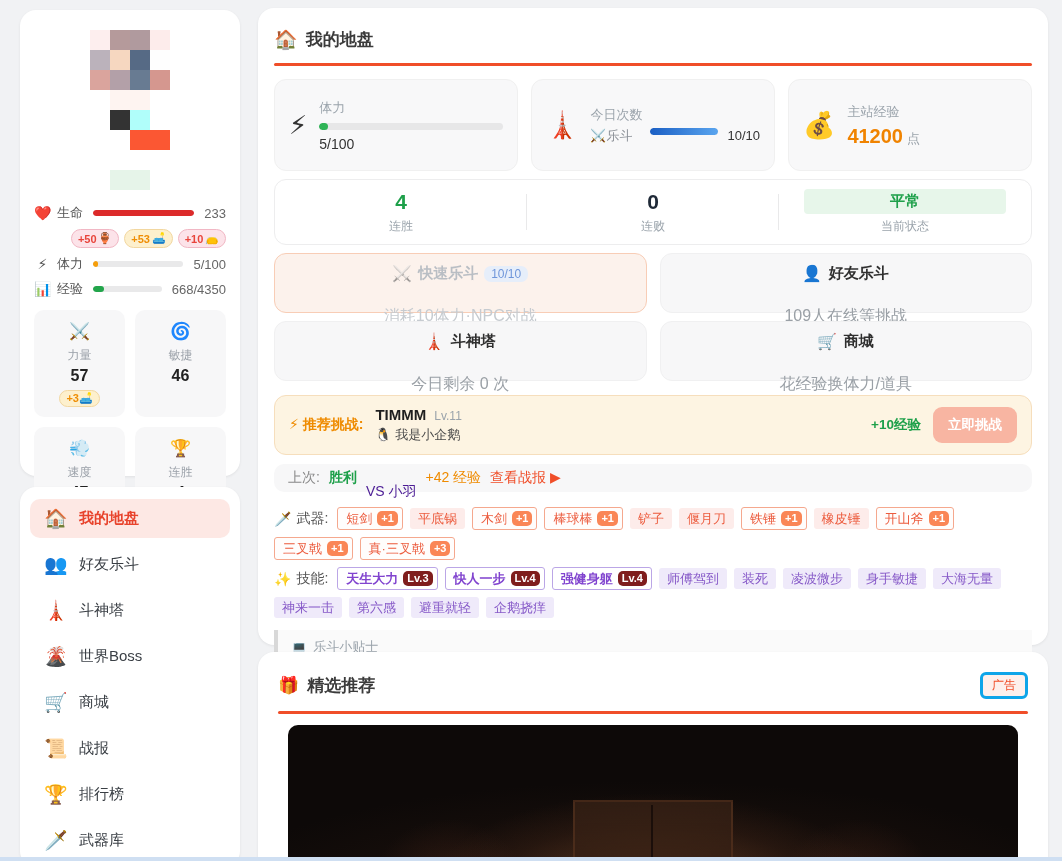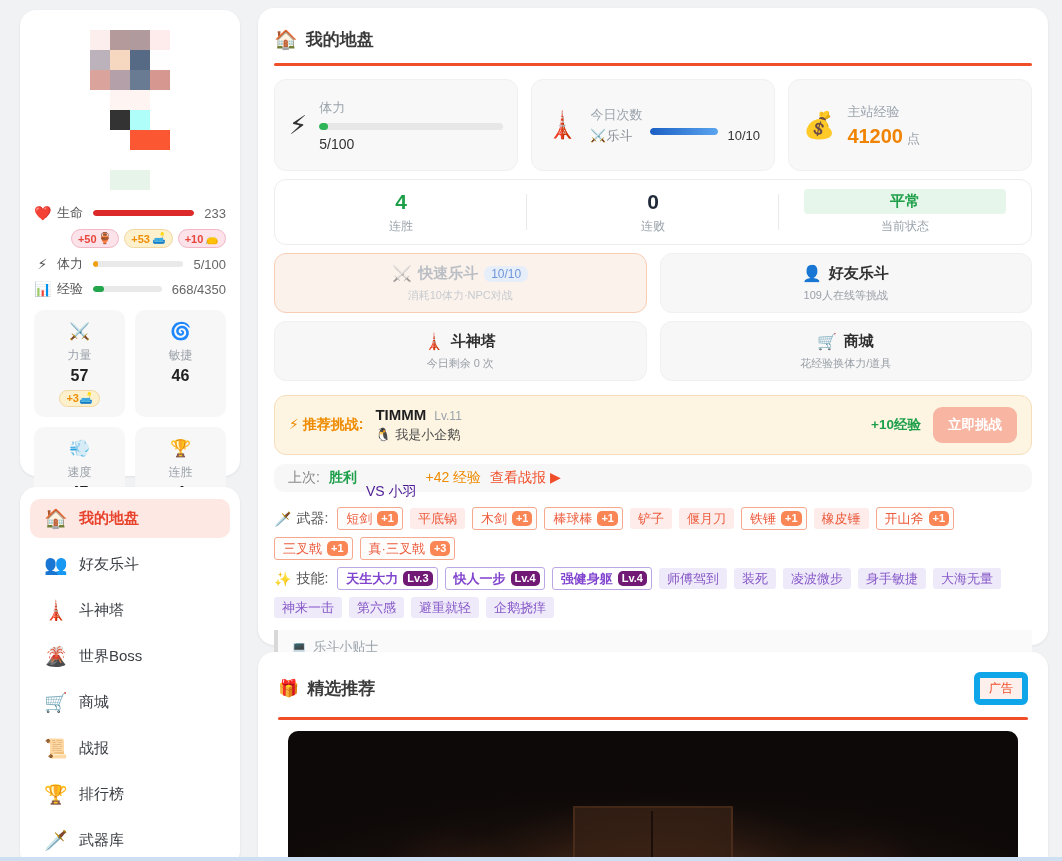--- a/index.html
+++ b/index.html
@@ -64,21 +64,21 @@
   .counter { flex:1; display:flex; flex-direction:column; align-items:center; justify-content:center; position:relative; }
   .counter:not(:last-child)::after { content:""; position:absolute; right:0; top:14px; bottom:14px; width:1px; background:#e9e9ea; }
   .counter .c-val { font-size:21px; font-weight:bold; }
   .counter .c-label { font-size:12px; color:#9aa3ab; margin-top:4px; }
   .counter .c-pill { font-size:15px; font-weight:bold; color:#1ea04a; background:#e7f6ea; border-radius:4px; width:80%; text-align:center; padding:3px 0; }
 
   .actions { display:grid; grid-template-columns:1fr 1fr; gap:8px 13px; margin-top:8px; }
   .action { background:#f7f7f8; border:1px solid #f0f0f1; border-radius:12px; height:60px; text-align:center; padding-top:10px; cursor:pointer; }
   .action .act-title { display:inline-flex; align-items:center; gap:6px; font-size:15px; font-weight:bold; color:#2f2f2f; }
   .action .act-icon { font-size:16px; }
-  .action .act-sub { font-size:11px; color:#9aa0a6; margin-top:5px; }
+  .action .act-sub { font-size:16px; color:#9aa0a6; margin-top:23px; }
   .action.disabled { background:#fcf2ec; border-color:#f8cdb6; }
   .action.disabled .act-title { color:#b9bec4; }
   .action.disabled .act-icon { filter:grayscale(1); opacity:.55; }
   .action.disabled .act-sub { color:#c6cbd0; }
   .act-badge { font-size:12px; font-weight:normal; color:#6f96da; background:#e6eefa; border-radius:7px; padding:1px 7px; }
 
   .recommend { margin-top:14px; display:flex; align-items:center; gap:12px; background:#fdf4e2; border:1px solid #f6debc; border-radius:12px; height:60px; padding:0 14px; }
   .rec-label { color:#ef8b00; font-weight:bold; font-size:14px; white-space:nowrap; }
   .rec-name-row { display:flex; align-items:baseline; gap:8px; }
   .rec-name { font-size:15px; font-weight:bold; color:#1f1f1f; }
@@ -96,32 +96,32 @@
   .gear-row { display:flex; flex-wrap:wrap; align-items:center; gap:7px 7px; margin-top:15px; font-size:13px; }
   .gear-row.skills { margin-top:7px; }
   .gear-label { display:inline-flex; align-items:center; gap:5px; color:#555; font-size:14px; margin-right:2px; }
   .chip { display:inline-flex; align-items:center; border-radius:3px; padding:4px 8px; line-height:1; cursor:pointer;justify-content:flex-end; }
   .chip .chip-badge { margin-left:5px; font-size:11px; font-weight:bold; color:#fff; border-radius:5px; padding:2px 4px; }
   .chip.wpn-plain { background:#fdeceа; background:#fdecea; color:#ec5b3d; }
   .chip.wpn-up { background:#fffdfc; border:1px solid #f5a88e; color:#ec5b3d; padding:3px 4px 3px 8px; }
   .chip.wpn-up .chip-badge { background:#fa8656; }
   .chip.skl-plain { background:#efeafa; color:#8659c8; }
   .chip.skl-up { background:#fff; border:1px solid #bba6e6; color:#8144cf; font-weight:bold; padding:3px 4px 3px 8px; }
-  .chip.skl-up .chip-badge { background:#701a75; }
+  .chip.skl-up .chip-badge { background:#7f1d1d; }
 
   .tip { margin-top:12px; background:#fafafa; border-left:4px solid #d8d8d8; padding:8px 13px 11px; }
   .tip-head { display:flex; align-items:center; gap:6px; font-size:13px; color:#9aa3ab; }
   .tip-head .tip-icon { font-size:13px; }
   .tip-text { font-size:14px; color:#3a3a3a; margin-top:7px; }
 
   
   .featured { left:258px; top:652px; width:790px; height:230px; padding:14px 20px; }
   .feat-head { display:flex; align-items:center; justify-content:space-between; margin-top:6px; }
   .feat-title { display:flex; align-items:center; gap:8px; font-size:17px; font-weight:bold; color:#3b3b3b; }
-  .ad-badge { font-size:12px; color:#f04e29; background:#fdf0ec; border:6px solid #0ea5e9; border-radius:6px; padding:2px 9px; }
+  .ad-badge { font-size:12px; color:#f04e29; background:#fdf0ec; border:3px solid #0ea5e9; border-radius:6px; padding:2px 9px; }
   .ad-image { margin:11px 10px 0; height:160px; border-radius:10px; position:relative; overflow:hidden;
     background-color:#0d0908;
     background-image:
       radial-gradient(ellipse 40% 80% at 50% 105%, rgba(158,96,52,.50), rgba(90,50,30,.22) 55%, transparent 78%),
       radial-gradient(ellipse 80% 100% at 50% 115%, rgba(75,42,26,.38), transparent 80%),
       radial-gradient(ellipse 14% 55% at 22% 100%, rgba(110,55,35,.30), transparent 75%),
       radial-gradient(ellipse 14% 55% at 78% 100%, rgba(110,55,35,.30), transparent 75%);
   }
   .ad-image::before { content:""; position:absolute; left:39%; right:39%; bottom:0; height:52%;
     background:linear-gradient(180deg, rgba(70,42,26,.55), rgba(46,26,16,.65));

